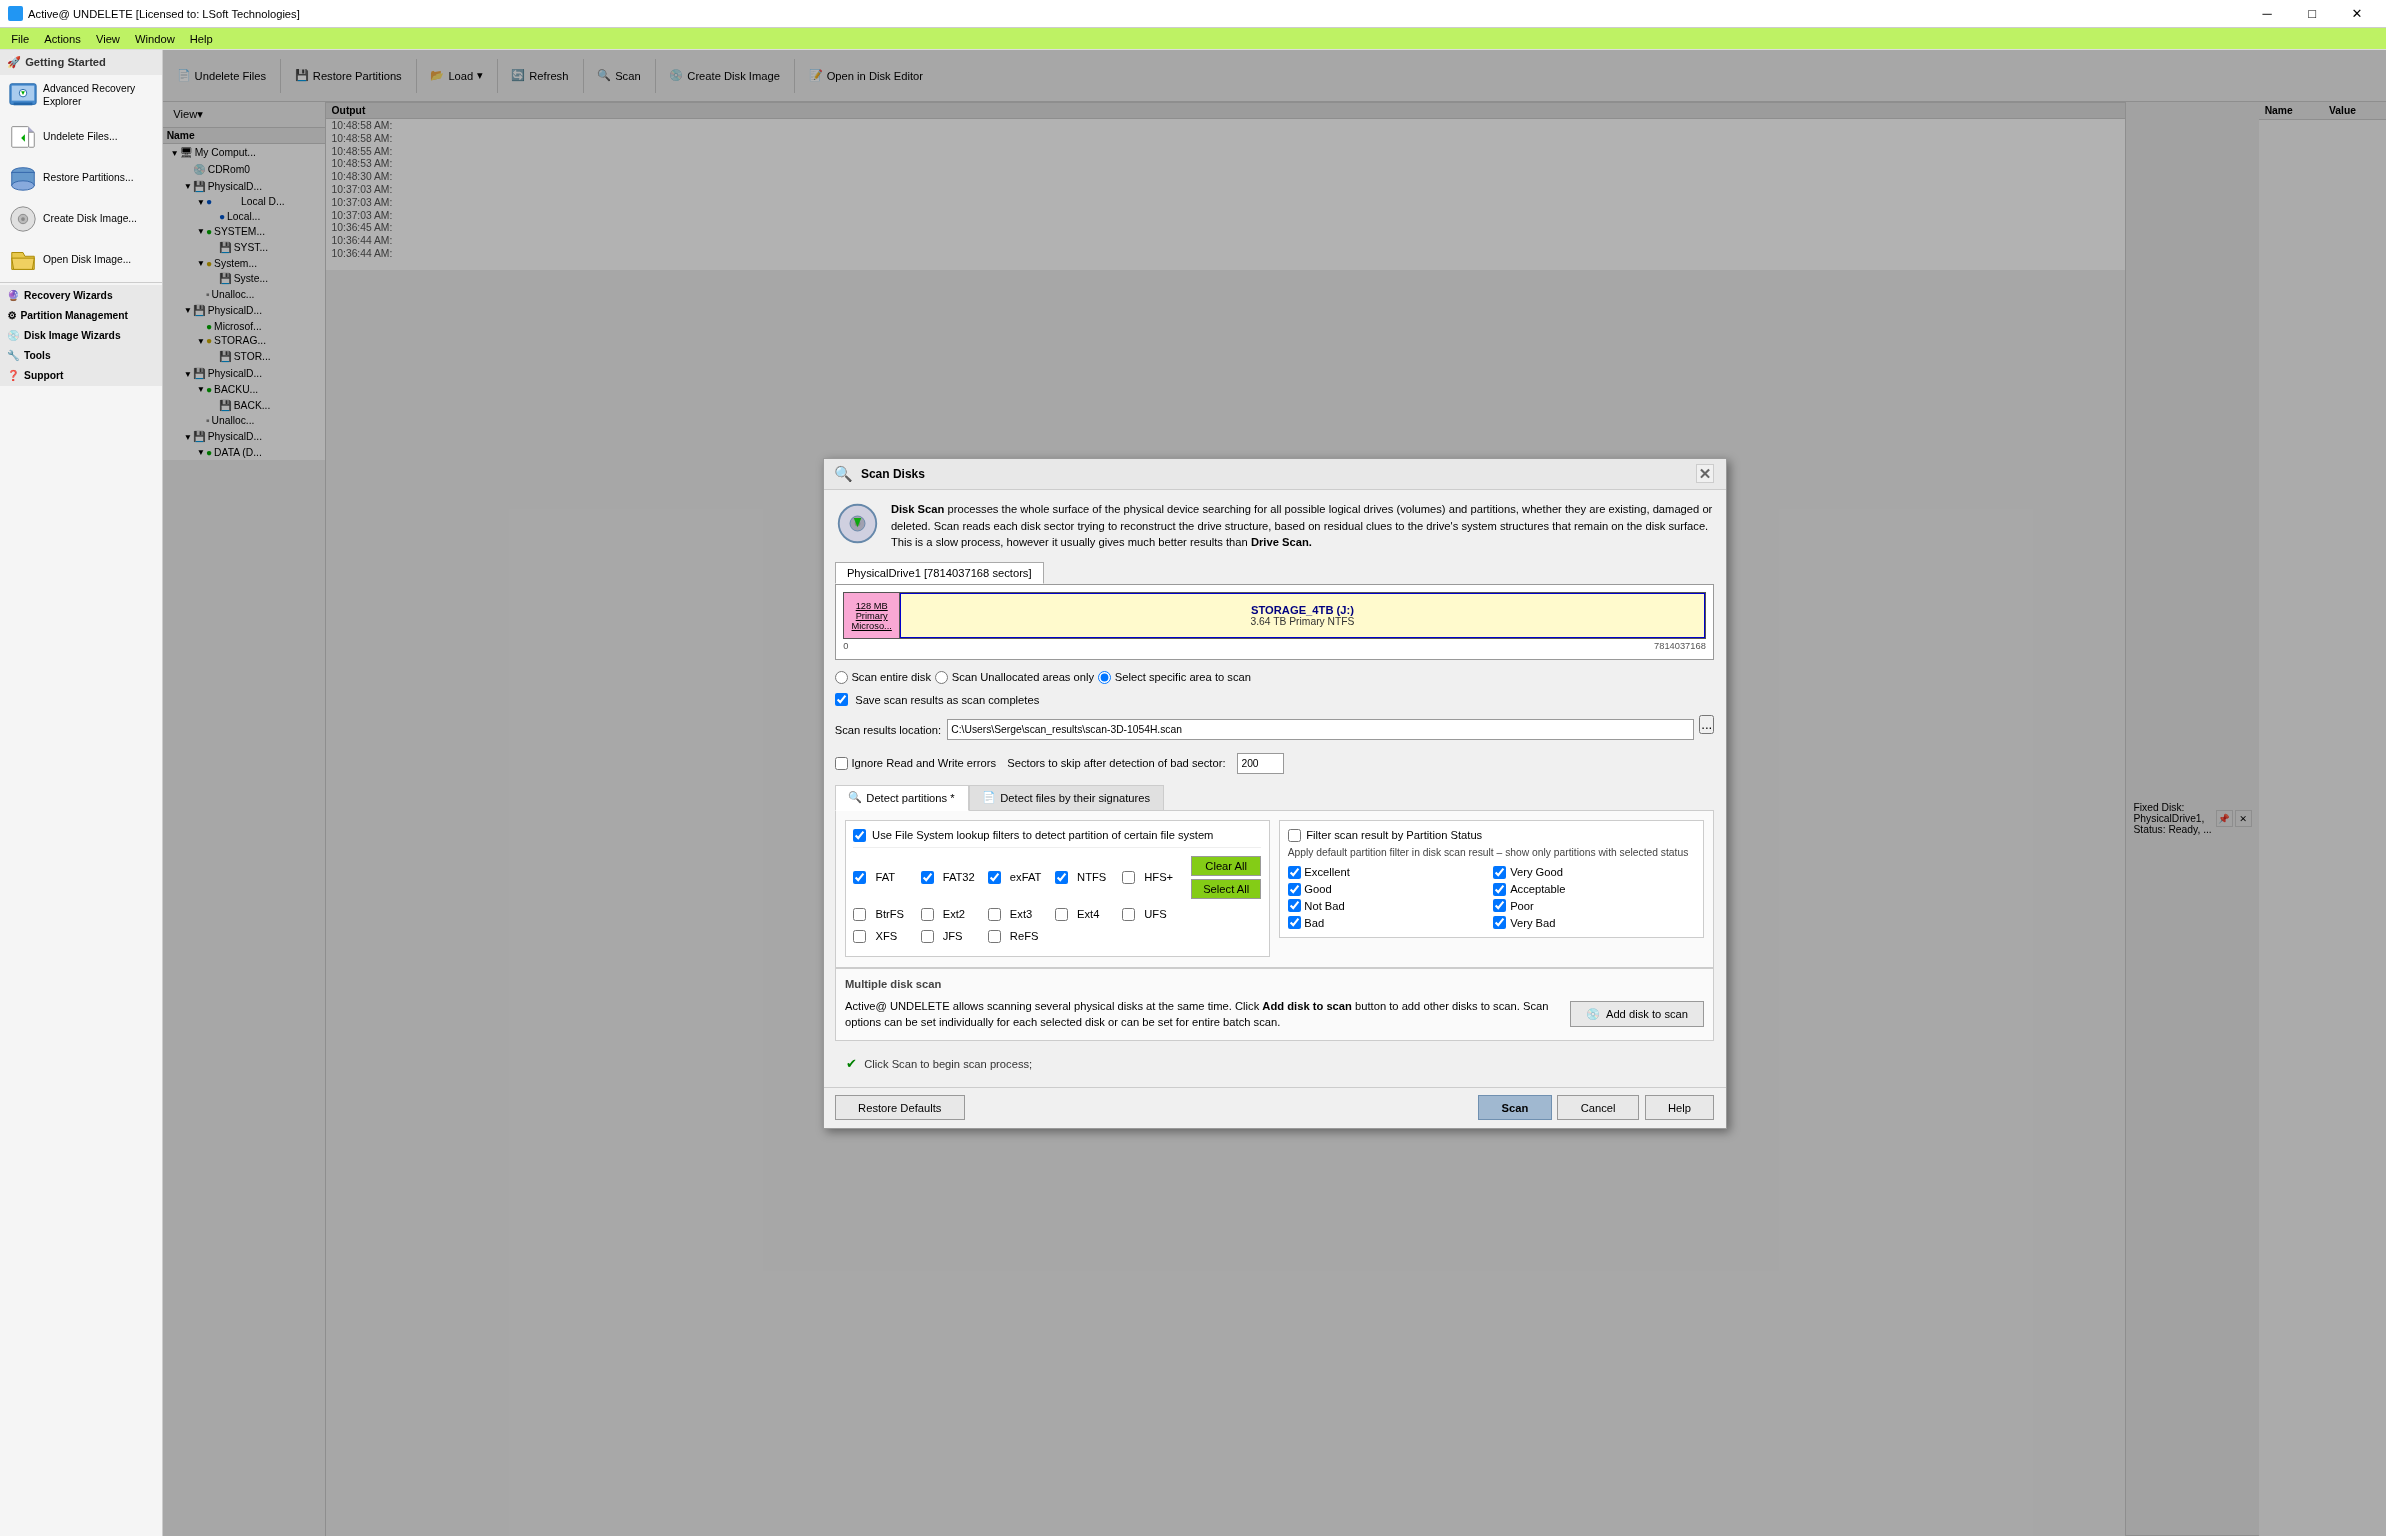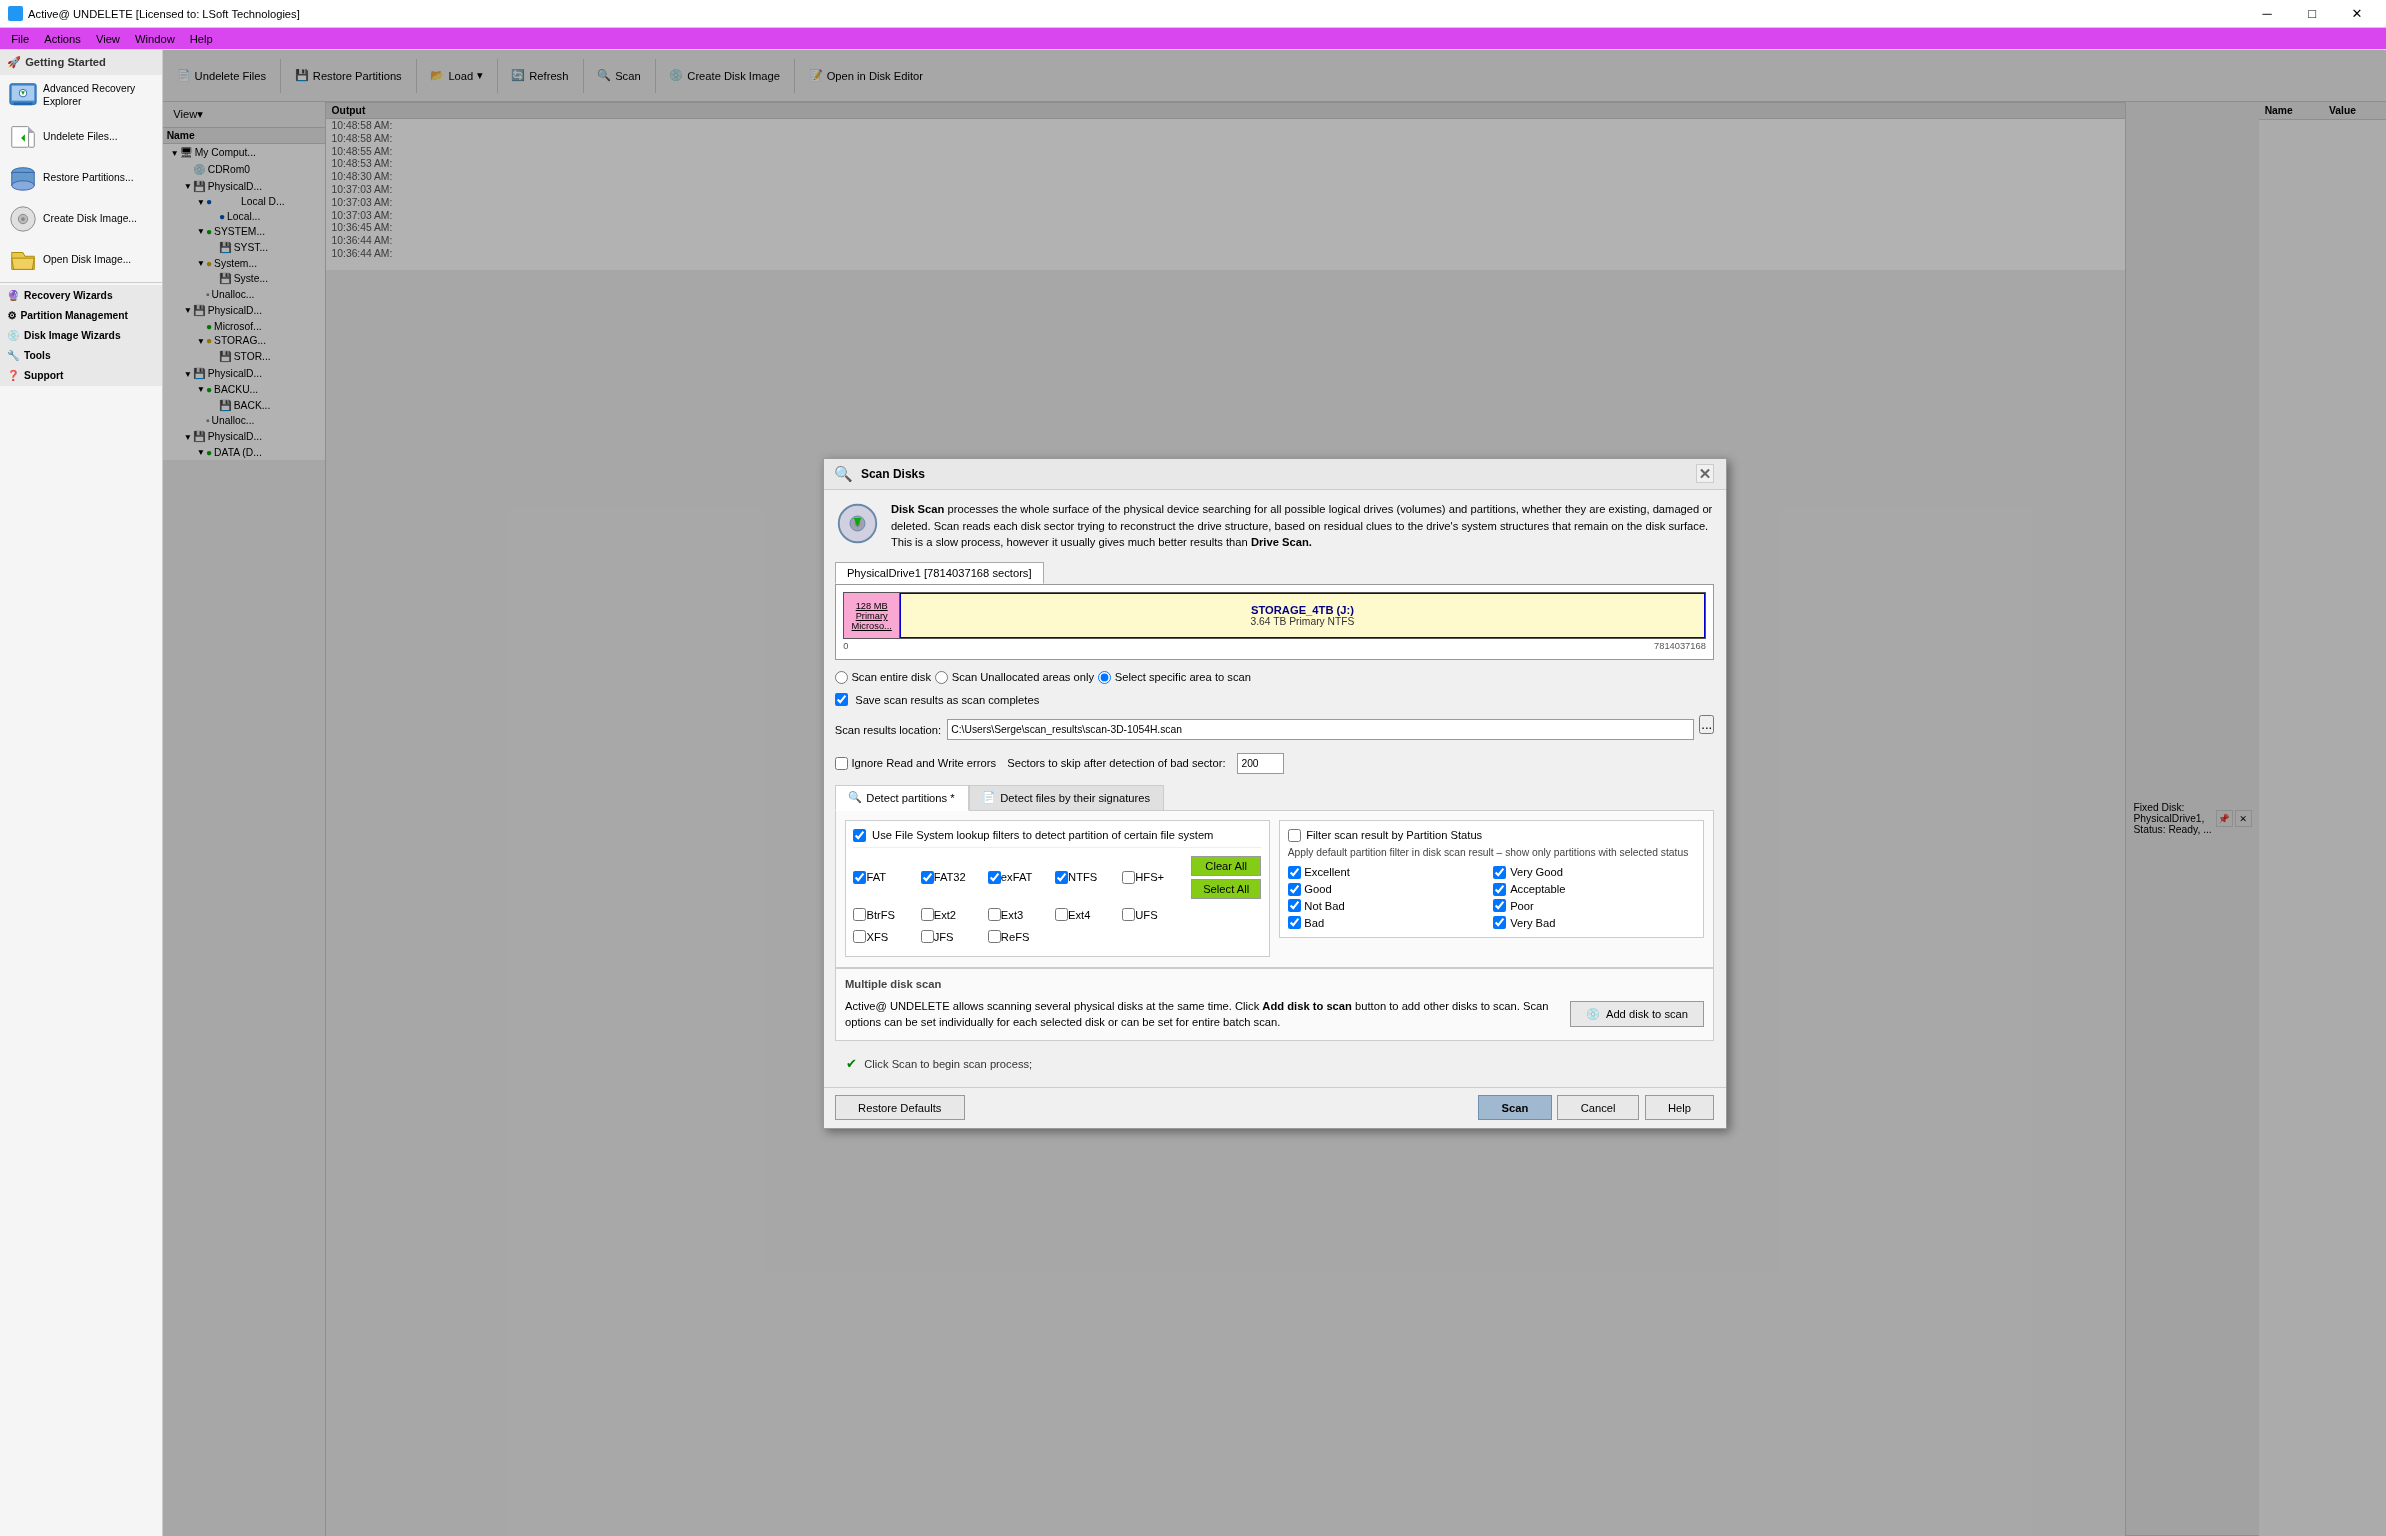--- a/index.html
+++ b/index.html
@@ -6,21 +6,21 @@
     body { font-family: 'Segoe UI', Tahoma, Geneva, Verdana, sans-serif; font-size: 11.2px; background: #f0f0f0; color: #000; overflow: hidden; }
 
     
     #titlebar { background: #fff; height: 28px; display: flex; align-items: center; padding: 0 7.5px; border-bottom: 0.9px solid #ccc; justify-content: space-between; }
     #titlebar .title-left { display: flex; align-items: center; gap: 5.6px; font-size: 11.2px; }
     #titlebar .title-icon { width: 15px; height: 15px; background: #2196F3; border-radius: 1.9px; }
     #titlebar .win-controls { display: flex; gap: 1.9px; }
     #titlebar .win-btn { width: 43px; height: 28px; display: flex; align-items: center; justify-content: center; cursor: pointer; font-size: 13px; }
 
     
-    #menubar { background: #d946ef; height: 22.4px; display: flex; align-items: center; padding: 0 3.7px; border-bottom: 0.9px solid #ddd; }
+    #menubar { background: #bef264; height: 22.4px; display: flex; align-items: center; padding: 0 3.7px; border-bottom: 0.9px solid #ddd; }
     .menu-item { padding: 1.9px 7.5px; cursor: pointer; font-size: 11.2px; }
 
     
     #app { display: flex; height: calc(100vh - 50px); }
 
     
     #sidebar { width: 163px; background: #f5f5f5; border-right: 0.9px solid #ccc; display: flex; flex-direction: column; overflow: hidden; }
     .sidebar-header { background: #e8e8e8; padding: 5.6px 7.5px; font-weight: bold; font-size: 11.2px; display: flex; align-items: center; gap: 3.7px; color: #333; }
     .sidebar-item { padding: 5.6px 7.5px; cursor: pointer; display: flex; align-items: center; gap: 5.6px; font-size: 10.3px; line-height: 1.3; }
     .sidebar-item .si-icon { width: 30px; height: 30px; flex-shrink: 0; display: flex; align-items: center; justify-content: center; }
@@ -112,21 +112,21 @@
 
     
     .two-col { display: flex; gap: 9.3px; }
     .col-left { flex: 1; }
     .col-right { flex: 1; }
 
     
     .check-box-group { border: 0.9px solid #ccc; padding: 7.5px; background: #fff; }
     .check-box-group .cbg-header { display: flex; align-items: center; gap: 5.6px; margin-bottom: 7.5px; padding-bottom: 5.6px; border-bottom: 0.9px solid #eee; font-size: 11.2px; }
     .check-row { display: flex; gap: 11.2px; margin-bottom: 5.6px; align-items: center; flex-wrap: wrap; }
-    .check-label { display: flex; align-items: center; gap: 0; font-size: 11.2px; cursor: pointer; min-width: 56px; }
+    .check-label { display: flex; gap: 9px; font-size: 11.2px; cursor: pointer; min-width: 56px; }
     .cbg-buttons { display: flex; flex-direction: column; gap: 3.7px; margin-left: auto; }
     .small-btn { padding: 2.8px 11.2px; border: 0.9px solid #999; background: #84cc16; cursor: pointer; font-size: 11.2px; white-space: nowrap; }
 
     
     .status-box { border: 0.9px solid #ccc; padding: 7.5px; background: #fff; }
     .status-box .sb-header { display: flex; align-items: center; gap: 5.6px; margin-bottom: 5.6px; font-size: 11.2px; }
     .sb-desc { font-size: 10.3px; color: #444; margin-bottom: 7.5px; }
     .status-grid { display: grid; grid-template-columns: 1fr 1fr; gap: 3.7px; }
     .status-item { display: flex; align-items: center; gap: 3.7px; font-size: 11.2px; }
 

